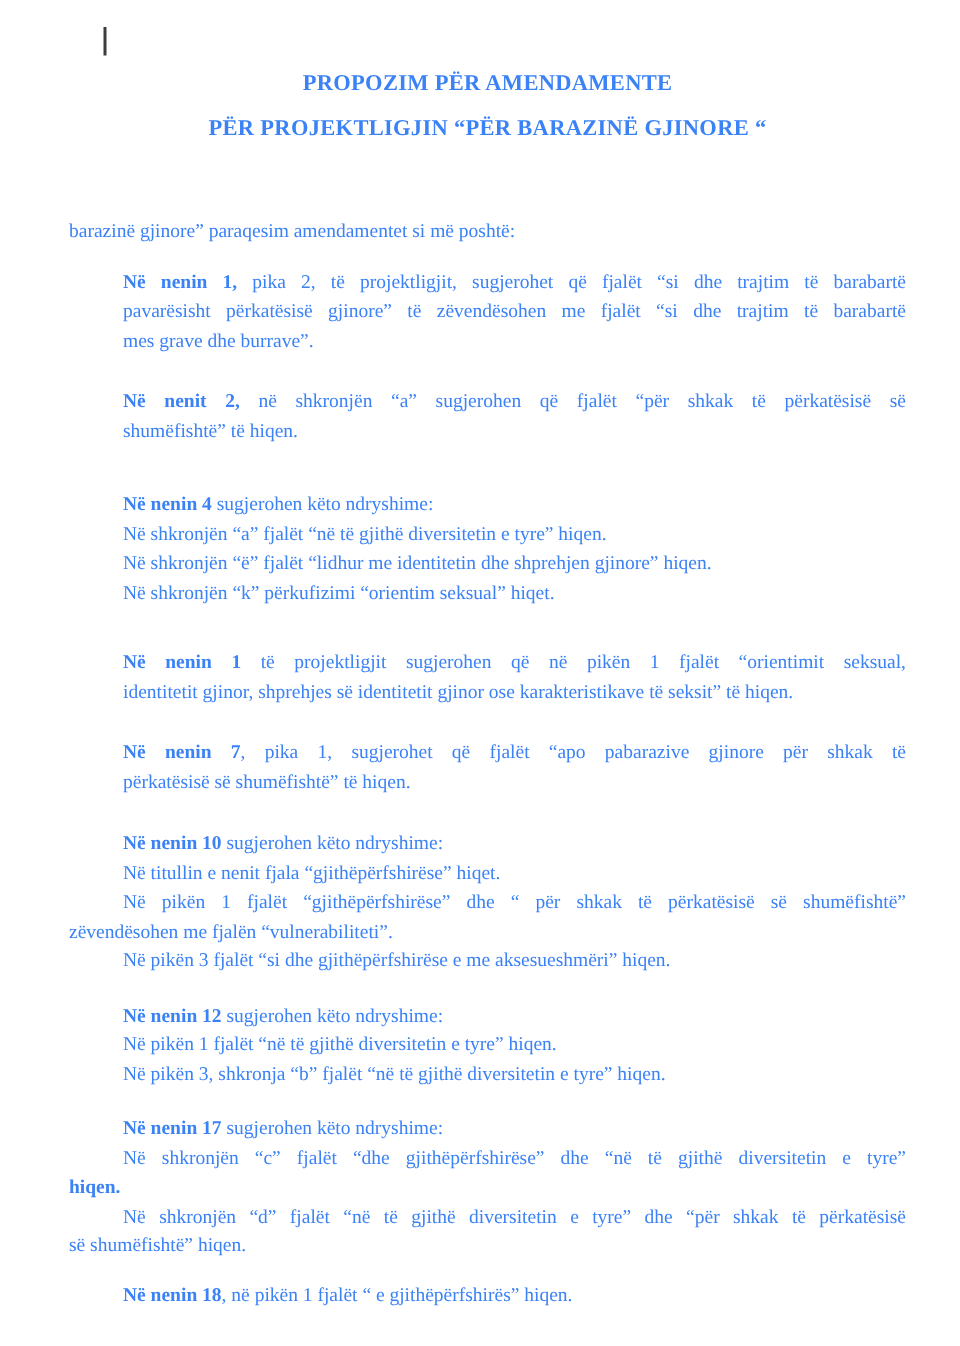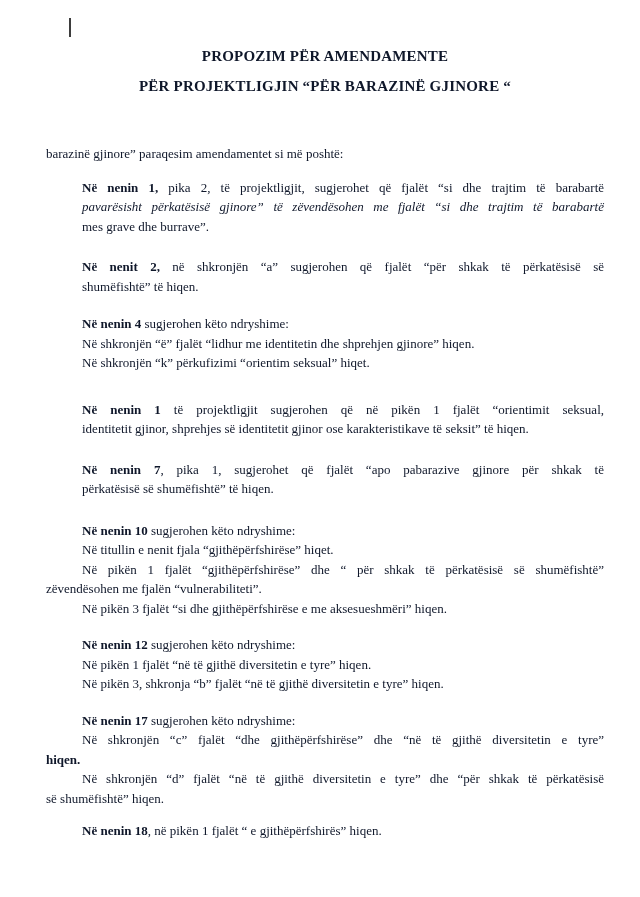--- a/index.html
+++ b/index.html
@@ -5,21 +5,21 @@
   html, body { margin: 0; padding: 0; }
   body {
     width: 640px; height: 897px;
     background: #ffffff;
     font-family: "Liberation Serif", serif;
   }
   .page {
     position: relative;
     width: 640px; height: 897px;
     background: #ffffff;
-    color: #0f172a;
+    color: #3b82f6;
     overflow: hidden;
   }
   .caret {
     position: absolute;
     left: 69px; top: 18px;
     width: 2px; height: 19px;
     background: #3d3d3d;
   }
   .text-area {
     position: absolute;
@@ -45,21 +45,21 @@
     text-align: justify;
   }
   .line.stretch {
     text-align-last: justify;
   }
   .line b { font-weight: bold; }
   
   .doc-body .para:nth-of-type(1)  { margin-top: 48px; }
   .doc-body .para:nth-of-type(2)  { margin-top: 14px; }
   .doc-body .para:nth-of-type(3)  { margin-top: 21px; }
-  .doc-body .para:nth-of-type(4)  { margin-top: 18px; }
+  .doc-body .para:nth-of-type(4)  { margin-top: 30px; }
   .doc-body .para:nth-of-type(5)  { margin-top: 27px; }
   .doc-body .para:nth-of-type(6)  { margin-top: 21px; }
   .doc-body .para:nth-of-type(7)  { margin-top: 22px; }
   .doc-body .para:nth-of-type(8)  { margin-top: 17px; }
   .doc-body .para:nth-of-type(9)  { margin-top: 17px; }
   .doc-body .para:nth-of-type(10) { margin-top: 13px; }
 </style>
 </head>
 <body>
 
@@ -67,29 +67,30 @@
   <div class="caret"></div>
   <div class="text-area">
     <div class="title title-1">PROPOZIM PËR AMENDAMENTE</div>
     <div class="title title-2">PËR PROJEKTLIGJIN “PËR BARAZINË GJINORE “</div>
     <div class="doc-body">
         <div class="para">
           <div class="line" style="padding-left: 0px;">barazinë gjinore” paraqesim amendamentet si më poshtë:</div>
         </div>
         <div class="para">
           <div class="line stretch" style="padding-left: 36px;"><b>Në nenin 1,</b> pika 2, të projektligjit, sugjerohet që fjalët “si dhe trajtim të barabartë</div>
-          <div class="line stretch" style="padding-left: 36px; font-style: italic;">pavarësisht përkatësisë gjinore” të zëvendësohen me fjalët “si dhe trajtim të barabartë</div>
+          <div class="line stretch" style="padding-left: 36px;">pavarësisht përkatësisë gjinore” të zëvendësohen me fjalët “si dhe trajtim të barabartë</div>
           <div class="line" style="padding-left: 36px;">mes grave dhe burrave”.</div>
         </div>
         <div class="para">
           <div class="line stretch" style="padding-left: 36px;"><b>Në nenit 2,</b> në shkronjën “a” sugjerohen që fjalët “për shkak të përkatësisë së</div>
           <div class="line" style="padding-left: 36px;">shumëfishtë” të hiqen.</div>
         </div>
         <div class="para">
           <div class="line" style="padding-left: 36px;"><b>Në nenin 4</b> sugjerohen këto ndryshime:</div>
+          <div class="line" style="padding-left: 36px;">Në shkronjën “a” fjalët “në të gjithë diversitetin e tyre” hiqen.</div>
           <div class="line" style="padding-left: 36px;">Në shkronjën “ë” fjalët “lidhur me identitetin dhe shprehjen gjinore” hiqen.</div>
           <div class="line" style="padding-left: 36px;">Në shkronjën “k” përkufizimi “orientim seksual” hiqet.</div>
         </div>
         <div class="para">
           <div class="line stretch" style="padding-left: 36px;"><b>Në nenin 1</b> të projektligjit sugjerohen që në pikën 1 fjalët “orientimit seksual,</div>
           <div class="line" style="padding-left: 36px;">identitetit gjinor, shprehjes së identitetit gjinor ose karakteristikave të seksit” të hiqen.</div>
         </div>
         <div class="para">
           <div class="line stretch" style="padding-left: 36px;"><b>Në nenin 7</b>, pika 1, sugjerohet që fjalët “apo pabarazive gjinore për shkak të</div>
           <div class="line" style="padding-left: 36px;">përkatësisë së shumëfishtë” të hiqen.</div>

